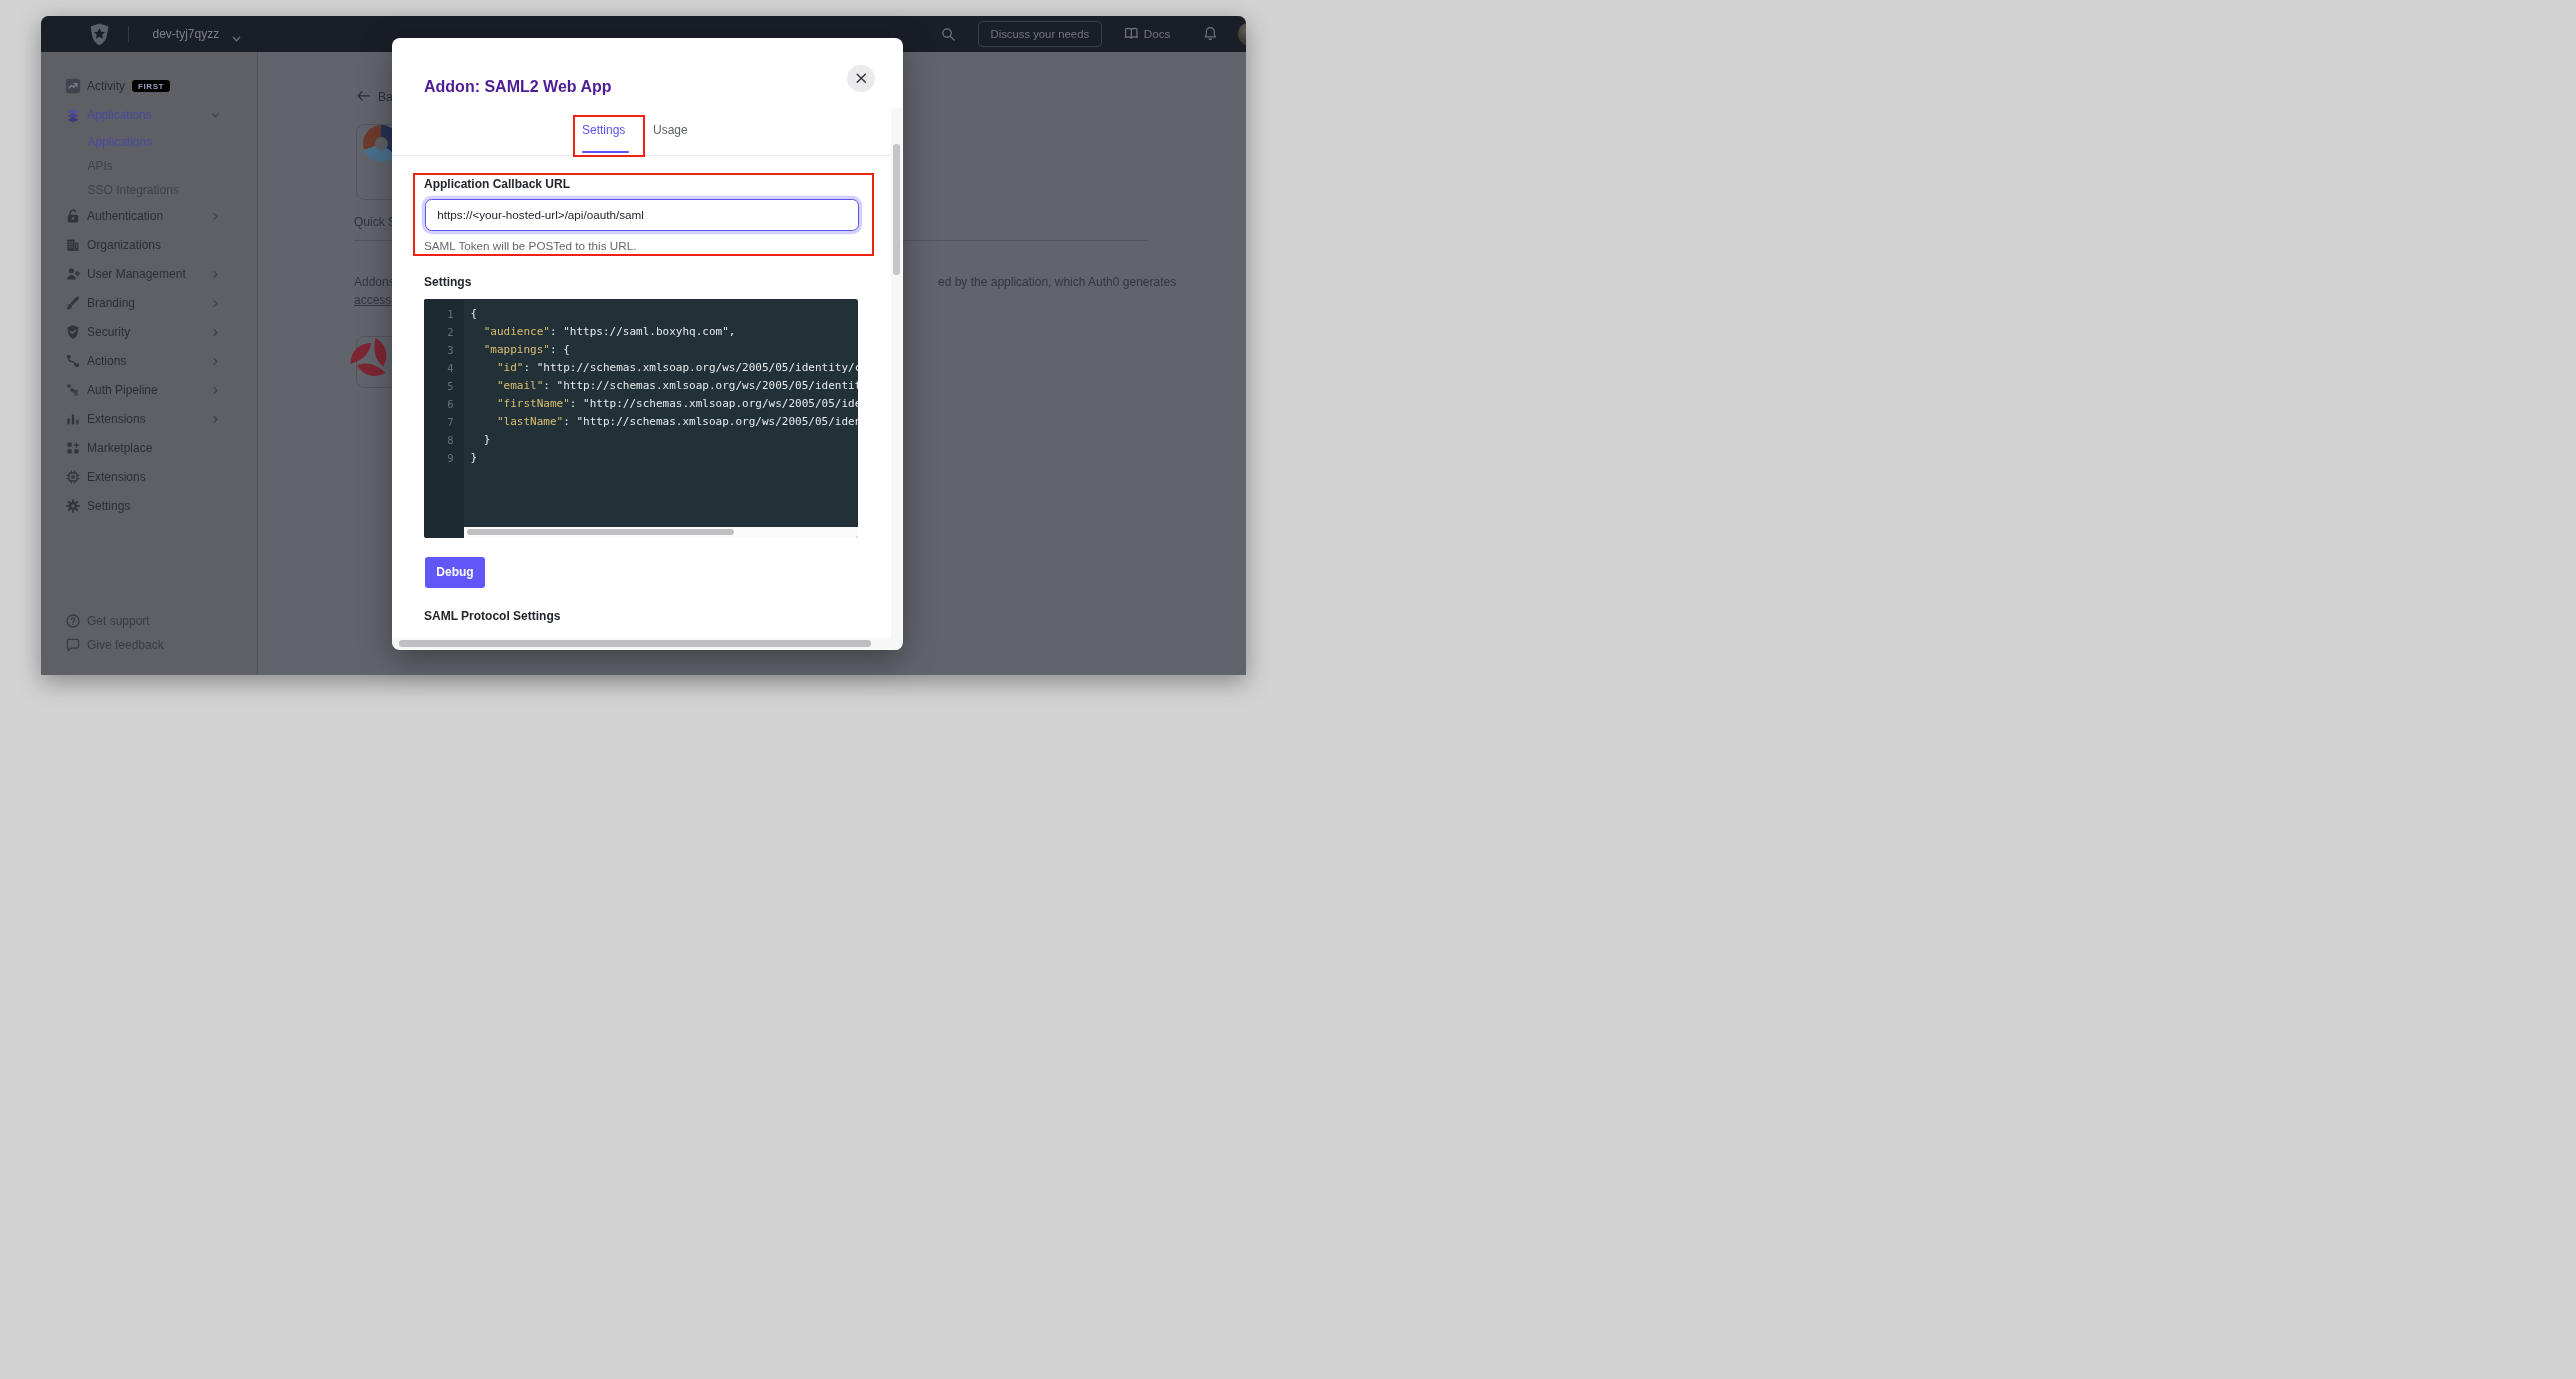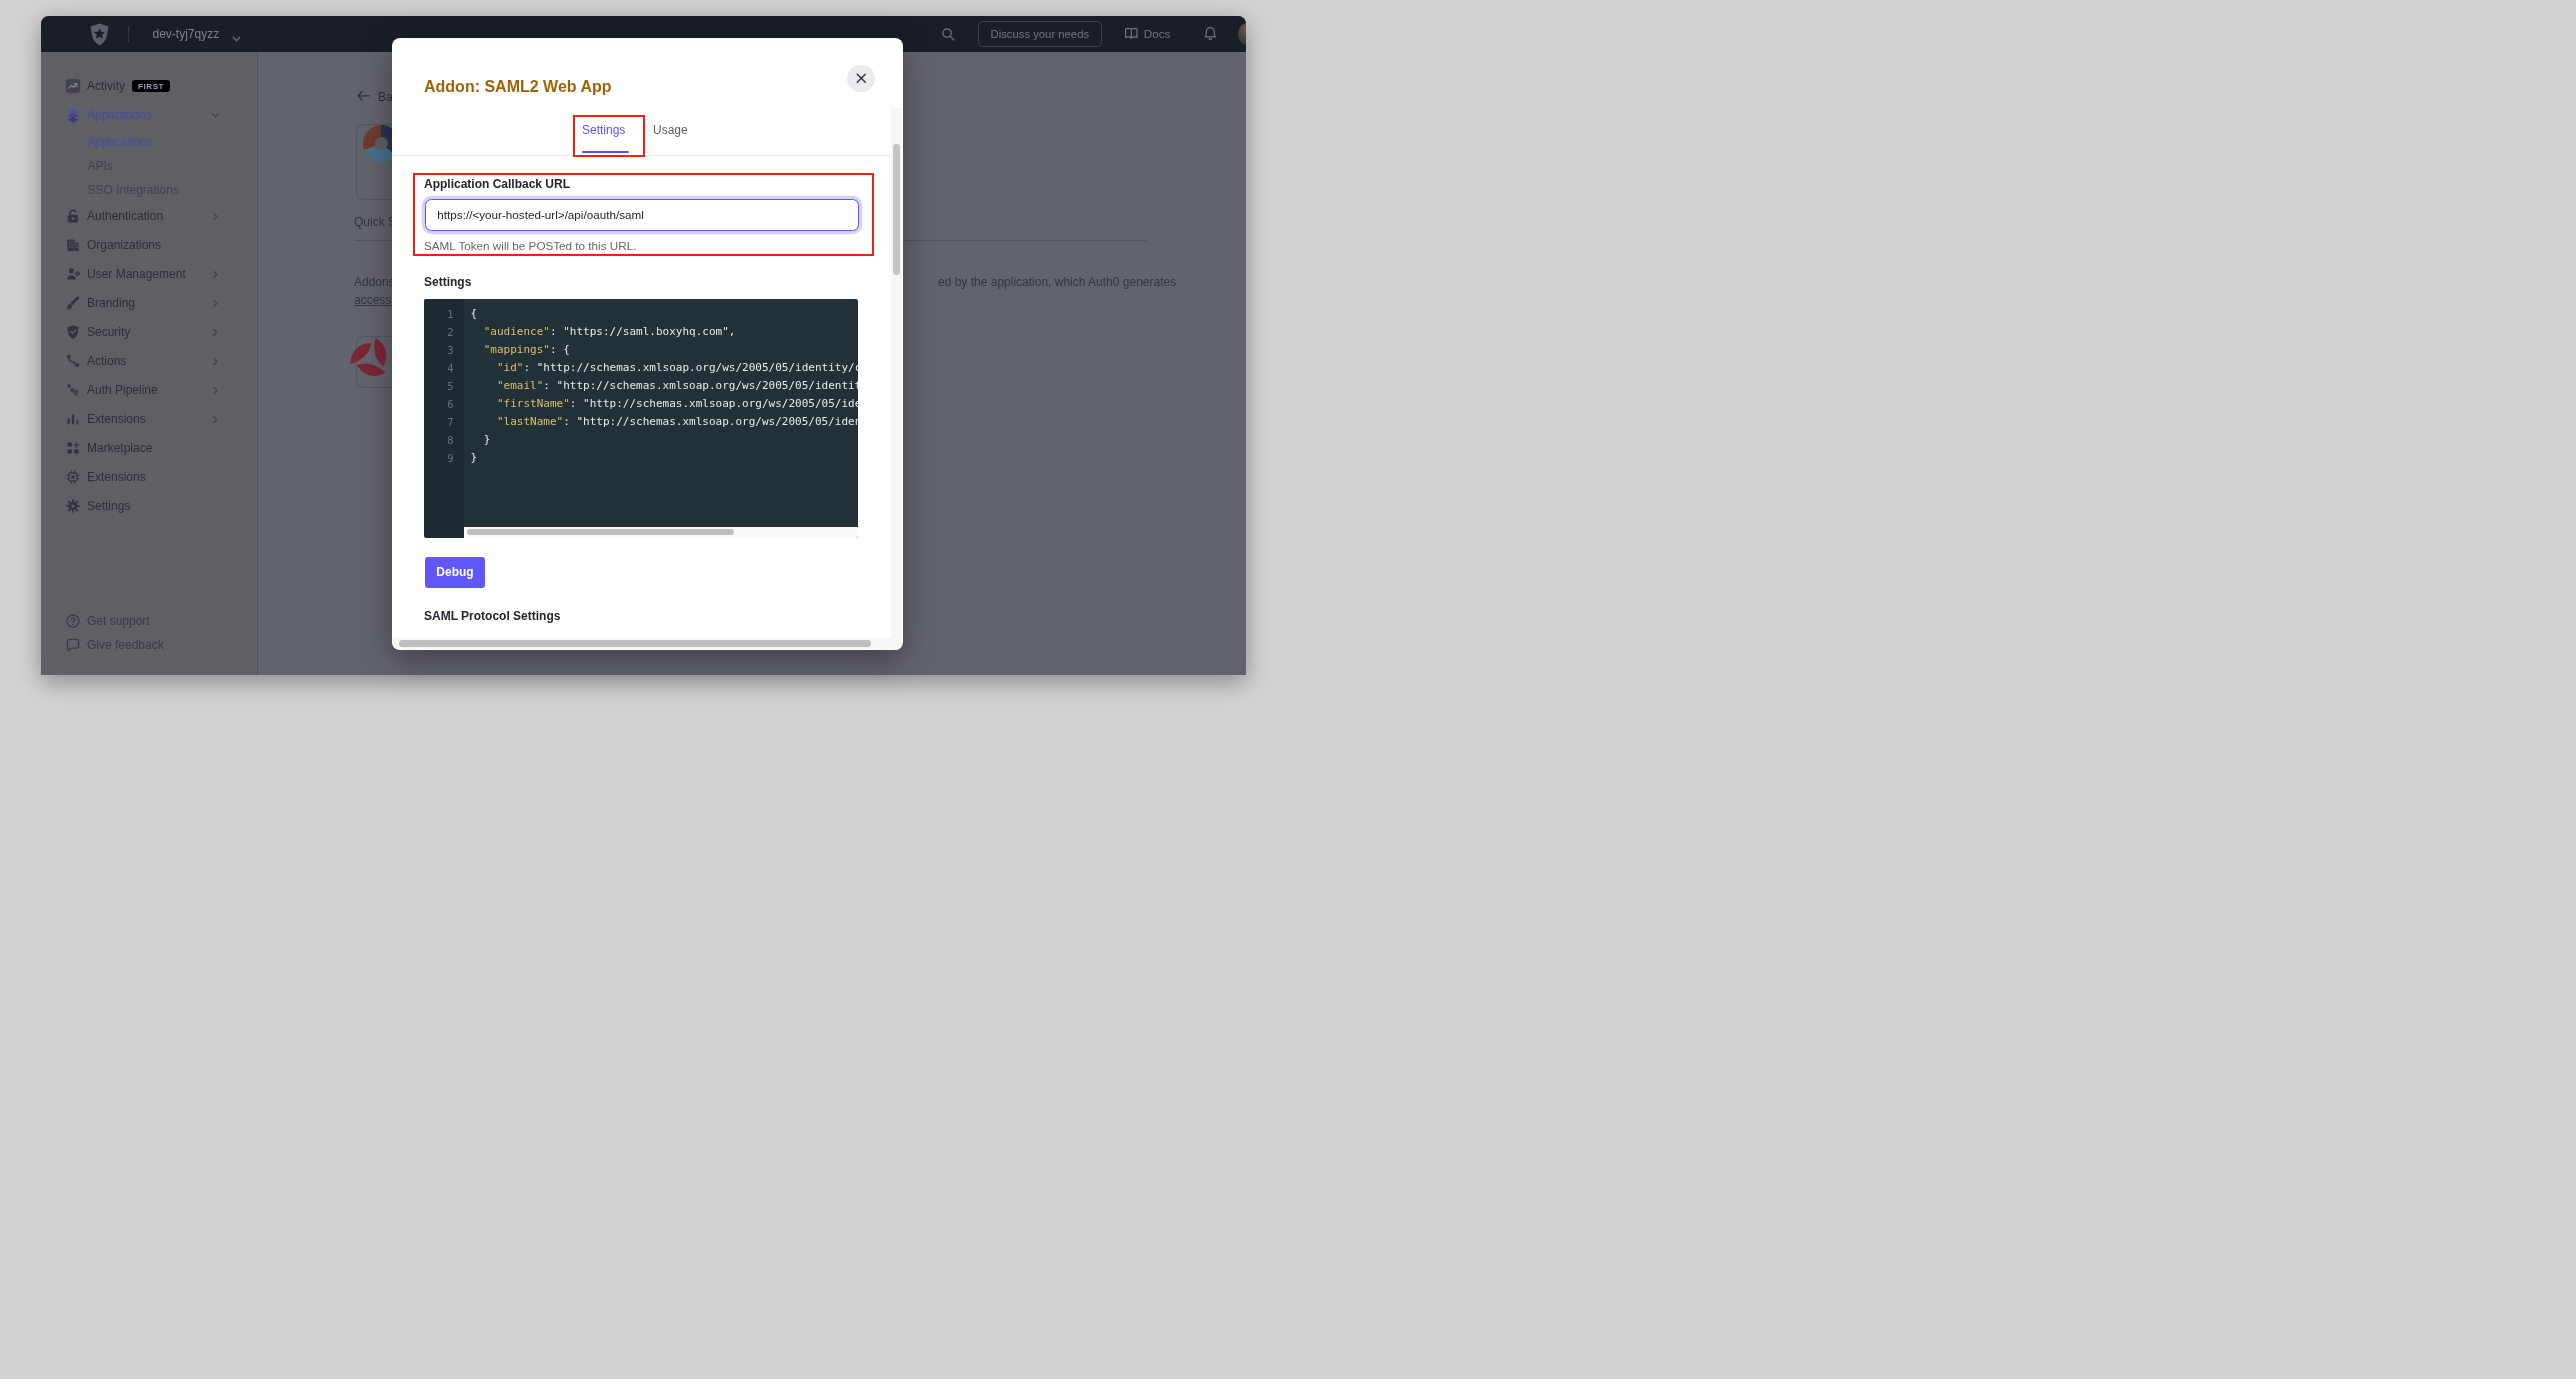--- a/index.html
+++ b/index.html
@@ -54,21 +54,21 @@
   .bk-divider{left:341px;top:235px;width:793px;height:1.6px;background:#53555d;}
   .bk-t1{left:341px;top:270px;font-size:12px;color:#33363e;white-space:nowrap;}
   .bk-t2{left:341px;top:288px;font-size:12px;color:#33363e;white-space:nowrap;text-decoration:underline;}
   .bk-t3{left:925px;top:270px;font-size:12px;color:#33363e;white-space:nowrap;}
   .bk-card2{left:343px;top:331px;width:170px;height:50px;border:1.2px solid #53555d;border-radius:8px;}
   .bk-pin{left:327px;top:324px;}
 
   
   .modal{position:absolute;left:379px;top:33px;width:511px;height:612px;background:#ffffff;border-radius:8px;
     box-shadow:0 9.7px 32px rgba(0,0,0,.35);overflow:hidden;z-index:20;}
-  .m-title{position:absolute;left:32px;top:29px;font-size:16px;font-weight:700;color:#a16207;}
+  .m-title{position:absolute;left:32px;top:29px;font-size:16px;font-weight:700;color:#4c1d95;}
   .m-close{position:absolute;left:455px;top:27px;width:27.5px;height:27.5px;border-radius:50%;background:#ebebed;
     display:flex;align-items:center;justify-content:center;color:#2e3138;cursor:pointer;}
   .m-tab{position:absolute;top:85px;font-size:12px;cursor:pointer;}
   .m-tab.active{color:#5a52f2;}
   .m-tab.idle{color:#5c5f66;}
   .m-underline{position:absolute;left:190px;top:113px;width:47px;height:2.4px;background:#5a52f2;border-radius:1.6px;}
   .m-tabline{position:absolute;left:0;top:117px;width:499px;height:0.8px;background:#e9e9eb;}
   .m-label{position:absolute;left:32px;top:139px;font-size:12px;font-weight:700;color:#23262e;}
   .m-input{position:absolute;left:33px;top:161px;width:434px;height:32px;box-sizing:border-box;border:1.6px solid #5b55ee;
     border-radius:6.5px;box-shadow:0 0 0 3.2px rgba(120,116,255,.33);font-size:11.7px;color:#23262e;

